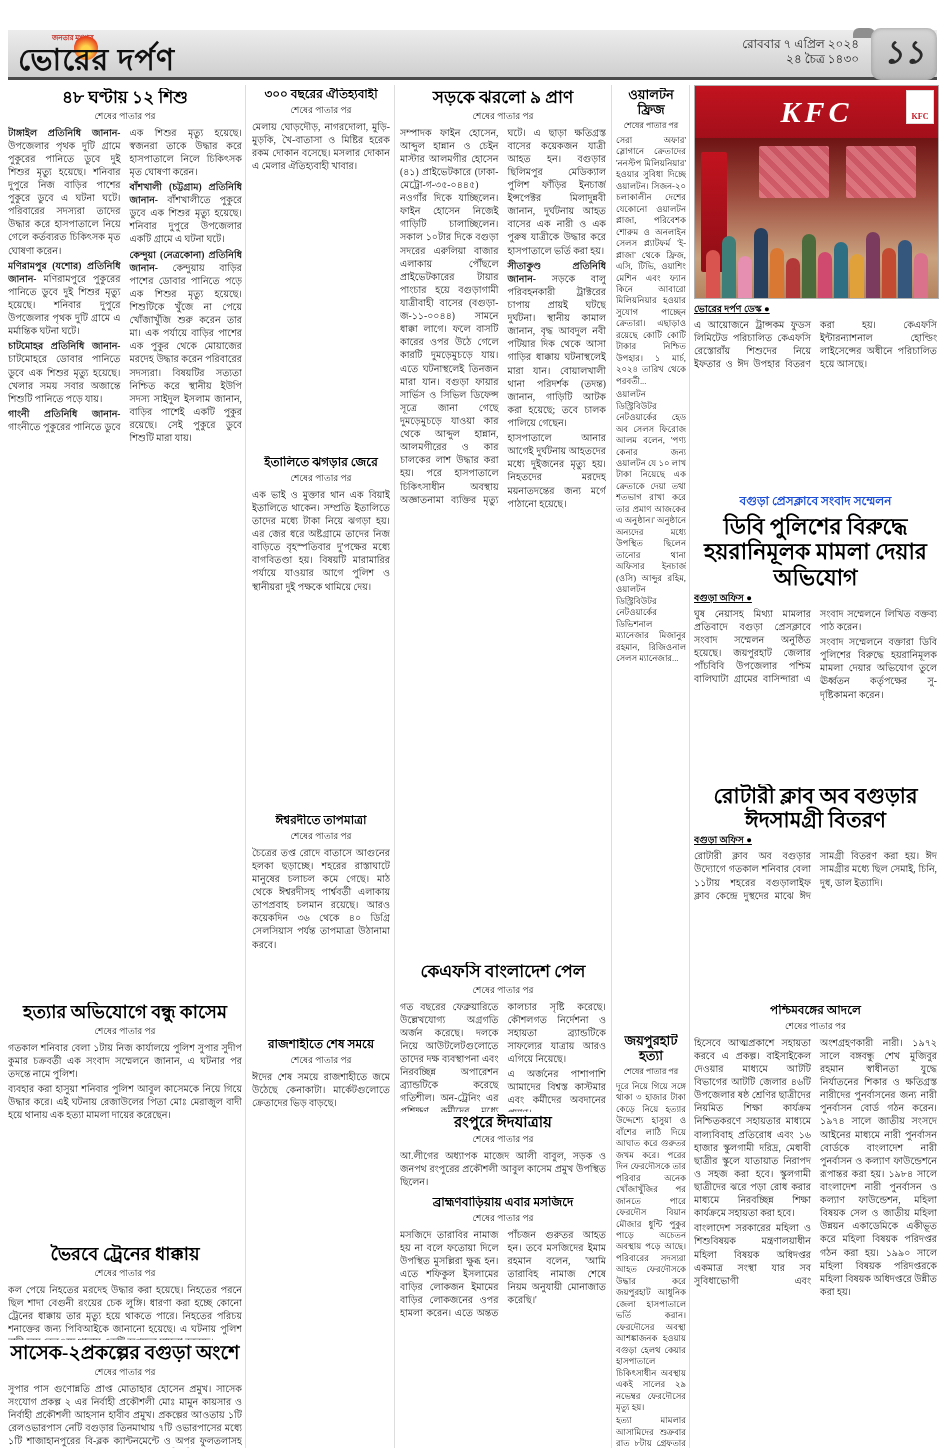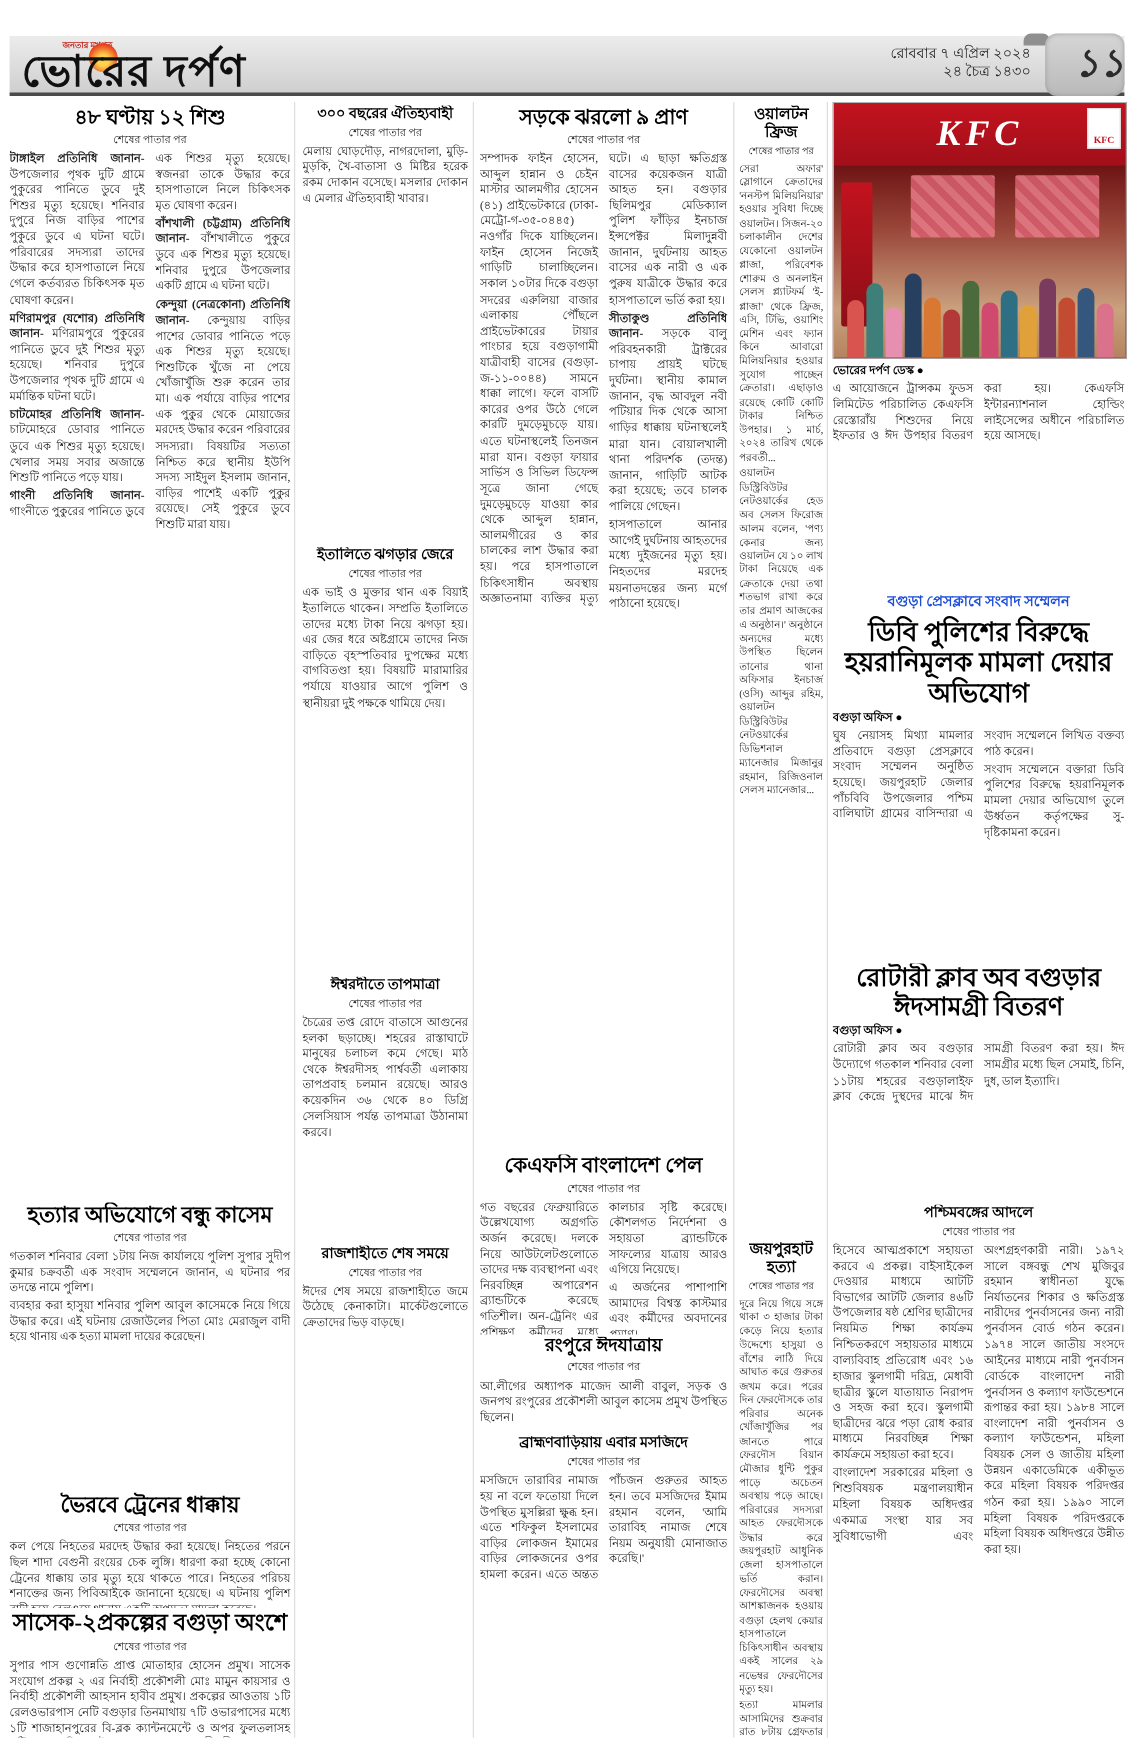--- a/index.html
+++ b/index.html
@@ -4,38 +4,38 @@
 <style>
   html,body{margin:0;padding:0;background:#ffffff;}
   body{width:945px;height:1452px;position:relative;font-family:"Liberation Serif","DejaVu Serif",serif;color:#1b1b1b;}
   .page{position:absolute;inset:0;background:#fff;overflow:hidden;}
 
   
   .mast{position:absolute;left:8px;top:30px;width:929px;height:47px;
         background:linear-gradient(#ececec,#cfcfcf);border-bottom:3px solid #4a4a4a;}
   .logo-wrap{position:absolute;left:10px;top:2px;height:44px;}
   .tagline{font-size:7px;color:#c0261d;font-weight:bold;display:block;margin-left:34px;}
-  .logo{font-size:36px;font-weight:bold;color:#101010;line-height:32px;position:relative;z-index:2;letter-spacing:1px;}
+  .logo{font-size:30px;font-weight:bold;color:#101010;line-height:32px;position:relative;z-index:2;letter-spacing:1px;}
   .sun{position:absolute;left:56px;top:4px;width:24px;height:24px;border-radius:50%;z-index:1;
        background:radial-gradient(circle at 50% 60%, #ffd24a 25%, #e8431f 70%, #c0261d 100%);}
   .dateblock{position:absolute;right:78px;top:7px;text-align:right;font-size:12px;line-height:15px;color:#222;}
   .pagetab{position:absolute;right:0px;top:-2px;width:66px;height:52px;border-radius:10px;
            background:linear-gradient(#d6d6d6,#b9b9b9);box-shadow:inset 0 0 4px #999;
-           display:flex;align-items:center;justify-content:flex-end;}
+           display:flex;align-items:center;justify-content:center;}
   .pagenum{font-size:32px;font-weight:bold;color:#2b2b2b;font-style:italic;}
   .tab-notch{position:absolute;right:62px;top:-2px;width:22px;height:10px;border-radius:6px 6px 0 0;background:#8f8f8f;}
 
   
   .art{position:absolute;overflow:hidden;}
   .hl{margin:0 0 1px 0;text-align:center;font-weight:bold;color:#000;line-height:1.15;}
   .h13{font-size:13px}.h15{font-size:15px}.h16{font-size:12px}.h17{font-size:17px}
   .h18{font-size:18px}.h19{font-size:19px}.h21{font-size:21px}.h22{font-size:22px}
   .kicker{text-align:center;font-size:9px;color:#222;margin:0 0 3px 0;}
   .kicker2{text-align:center;font-size:12px;font-weight:bold;color:#1d4ed8;margin:0 0 2px 0;}
-  .byline{font-size:9.5px;font-weight:bold;margin:0 0 2px 0;color:#000;}
+  .byline{font-size:9.5px;font-weight:bold;margin:0 0 2px 0;color:#000;text-decoration:underline;}
   .body{font-size:9.5px;line-height:1.38;text-align:justify;color:#1b1b1b;}
   .body.small{font-size:8.5px;line-height:1.35;}
   .cols2{column-count:2;column-gap:9px;}
   .para{margin:0 0 2px 0;text-indent:0;}
   .plead{font-weight:bold;margin-top:48px;}
   .vrule{position:absolute;top:85px;width:1px;background:#ddd;height:1363px;}
 
   
   .ad{position:absolute;left:694px;top:85px;width:243px;height:212px;border:1px solid #b1b1b1;overflow:hidden;background:#8c1a1a;}
   .ad-top{position:relative;height:52px;background:linear-gradient(#c2131f,#a20f1a);display:flex;align-items:center;}
@@ -243,21 +243,21 @@
   <article class="art" style="left:694px;top:492px;width:243px;height:312px">
     <div class="kicker2">বগুড়া প্রেসক্লাবে সংবাদ সম্মেলন</div>
     <h2 class="hl h22">ডিবি পুলিশের বিরুদ্ধে হয়রানিমূলক মামলা দেয়ার অভিযোগ</h2>
     <div class="byline">বগুড়া অফিস ●</div>
     <div class="body cols2">
         <p class="para"><b class="plead"></b> <span>ঘুষ নেয়াসহ মিথ্যা মামলার প্রতিবাদে বগুড়া প্রেসক্লাবে সংবাদ সম্মেলন অনুষ্ঠিত হয়েছে। জয়পুরহাট জেলার পাঁচবিবি উপজেলার পশ্চিম বালিঘাটা গ্রামের বাসিন্দারা এ সংবাদ সম্মেলনে লিখিত বক্তব্য পাঠ করেন।</span></p>
         <p class="para"><b class="plead"></b> <span>সংবাদ সম্মেলনে বক্তারা ডিবি পুলিশের বিরুদ্ধে হয়রানিমূলক মামলা দেয়ার অভিযোগ তুলে ঊর্ধ্বতন কর্তৃপক্ষের সু-দৃষ্টিকামনা করেন।</span></p>
       </div>
   </article>
 
-  <article class="art" style="left:694px;top:803px;width:243px;height:198px">
+  <article class="art" style="left:694px;top:784px;width:243px;height:198px">
     <h2 class="hl h21">রোটারী ক্লাব অব বগুড়ার ঈদসামগ্রী বিতরণ</h2>
     <div class="byline">বগুড়া অফিস ●</div>
     <div class="body cols2">
         <p class="para"><b class="plead"></b> <span>রোটারী ক্লাব অব বগুড়ার উদ্যোগে গতকাল শনিবার বেলা ১১টায় শহরের বগুড়ালাইফ ক্লাব কেন্দ্রে দুস্থদের মাঝে ঈদ সামগ্রী বিতরণ করা হয়। ঈদ সামগ্রীর মধ্যে ছিল সেমাই, চিনি, দুধ, ডাল ইত্যাদি।</span></p>
       </div>
   </article>
 
   <article class="art" style="left:694px;top:1004px;width:243px;height:388px">
     <h2 class="hl h16">পশ্চিমবঙ্গের আদলে</h2>
     <div class="kicker">শেষের পাতার পর</div>

